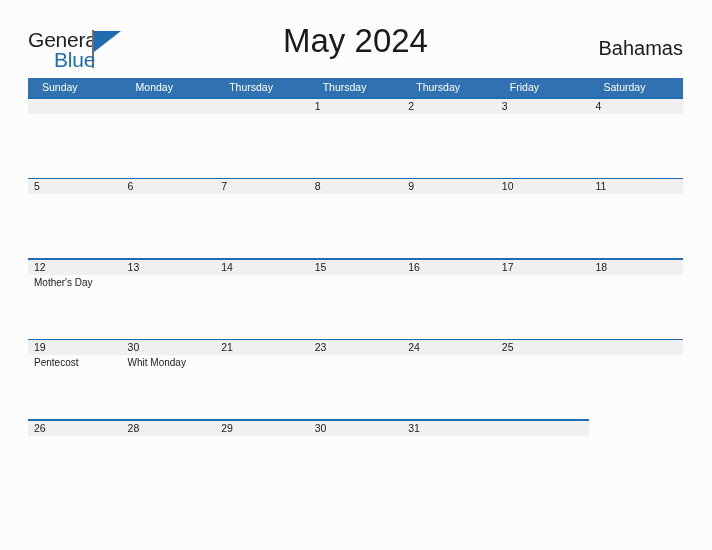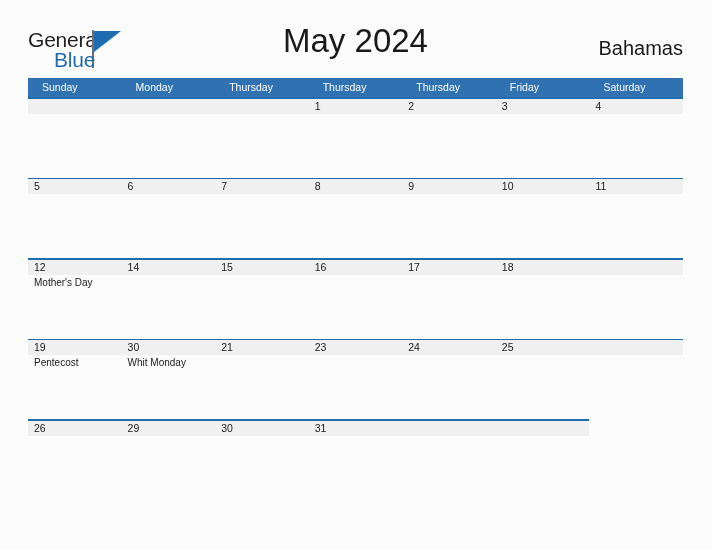--- a/index.html
+++ b/index.html
@@ -282,20 +282,24 @@
           <div class="week-rule" style="width: 655px;"></div>
           <div class="week-band" style="width: 655px;"></div>
           <div class="week-cells">
             <div class="day-cell">
               <span class="day-num">12</span>
               <span class="day-events">
                 <span class="event">Mother's Day</span>
               </span>
             </div>
             <div class="day-cell">
+              <span class="day-num">13</span>
+              <span class="day-events"></span>
+            </div>
+            <div class="day-cell">
               <span class="day-num">14</span>
               <span class="day-events"></span>
             </div>
             <div class="day-cell">
               <span class="day-num">15</span>
               <span class="day-events"></span>
             </div>
             <div class="day-cell">
               <span class="day-num">16</span>
               <span class="day-events"></span>
@@ -346,20 +350,24 @@
         </div>
         <div class="week">
           <div class="week-rule" style="width: 561.429px;"></div>
           <div class="week-band" style="width: 561.429px;"></div>
           <div class="week-cells">
             <div class="day-cell">
               <span class="day-num">26</span>
               <span class="day-events"></span>
             </div>
             <div class="day-cell">
+              <span class="day-num">28</span>
+              <span class="day-events"></span>
+            </div>
+            <div class="day-cell">
               <span class="day-num">29</span>
               <span class="day-events"></span>
             </div>
             <div class="day-cell">
               <span class="day-num">30</span>
               <span class="day-events"></span>
             </div>
             <div class="day-cell">
               <span class="day-num">31</span>
               <span class="day-events"></span>

